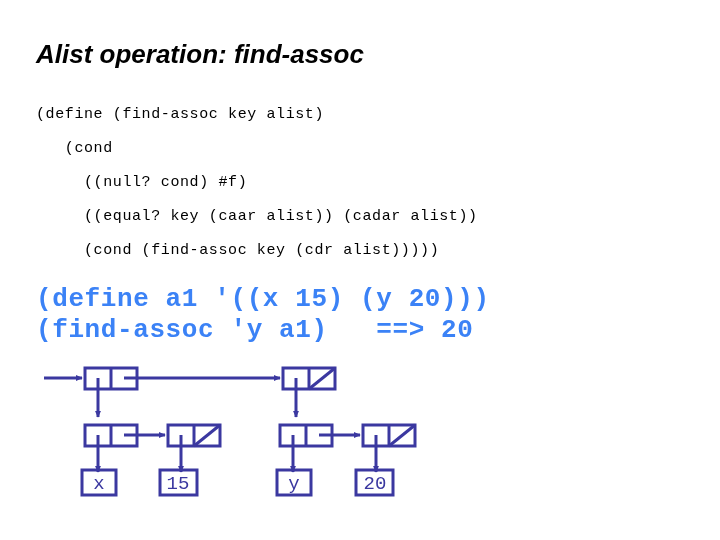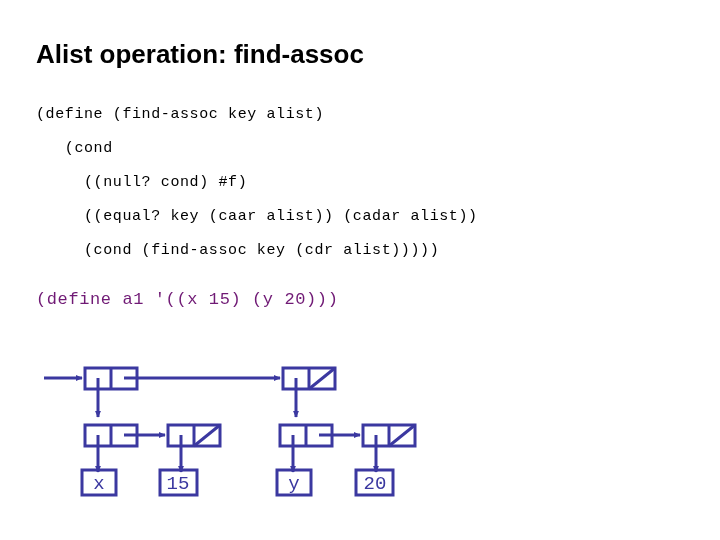--- a/index.html
+++ b/index.html
@@ -29,20 +29,21 @@
     position: absolute;
     left: 36px;
     top: 39px;
     width: 650px;
     font-family: "Liberation Sans", sans-serif;
     font-size: 26px;
     font-weight: bold;
     color: #000000;
     letter-spacing: 0px;
     white-space: nowrap;
+    font-style: italic;
   }
 
   
   #code-block {
     position: absolute;
     left: 36px;
     top: 98px;
     width: 670px;
   }
   .code-line {
@@ -55,25 +56,26 @@
   }
 
   #example-block {
     position: absolute;
     left: 36px;
     top: 284px;
     width: 670px;
   }
   .example-line {
     font-family: "Liberation Mono", "DejaVu Sans Mono", monospace;
-    font-size: 17px;
+    font-size: 26px;
     line-height: 31px;
-    color: #701a75;
+    color: #3b82f6;
     white-space: pre;
     letter-spacing: 0.6px;
+    font-weight: bold;
   }
 
   
   #bp-diagram {
     position: absolute;
     left: 0px;
     top: 350px;
     width: 720px;
     height: 165px;
   }
@@ -96,20 +98,21 @@
   <div id="code-block">
     <div class="code-line">(define (find-assoc key alist)</div>
     <div class="code-line">   (cond</div>
     <div class="code-line">     ((null? cond) #f)</div>
     <div class="code-line">     ((equal? key (caar alist)) (cadar alist))</div>
     <div class="code-line">     (cond (find-assoc key (cdr alist)))))</div>
   </div>
 
   <div id="example-block">
     <div class="example-line">(define a1 '((x 15) (y 20)))</div>
+    <div class="example-line">(find-assoc 'y a1)   ==&gt; 20</div>
   </div>
 
   <div id="bp-diagram">
     <svg width="720" height="165" viewBox="0 0 720 165" xmlns="http://www.w3.org/2000/svg">
       <defs>
         <marker id="arrow" markerWidth="7" markerHeight="7" refX="6.2" refY="3.0" orient="auto" markerUnits="userSpaceOnUse">
           <path d="M0,0 L7,3 L0,6 z" fill="#3b38a0"></path>
         </marker>
         <marker id="dot" markerWidth="6" markerHeight="6" refX="3" refY="3" orient="auto" markerUnits="userSpaceOnUse">
           <circle cx="3" cy="3" r="2.6" fill="#3b38a0"></circle>

